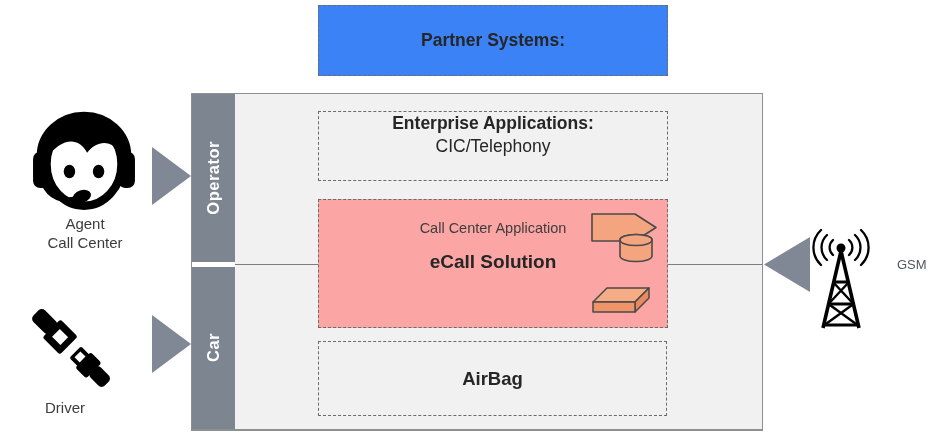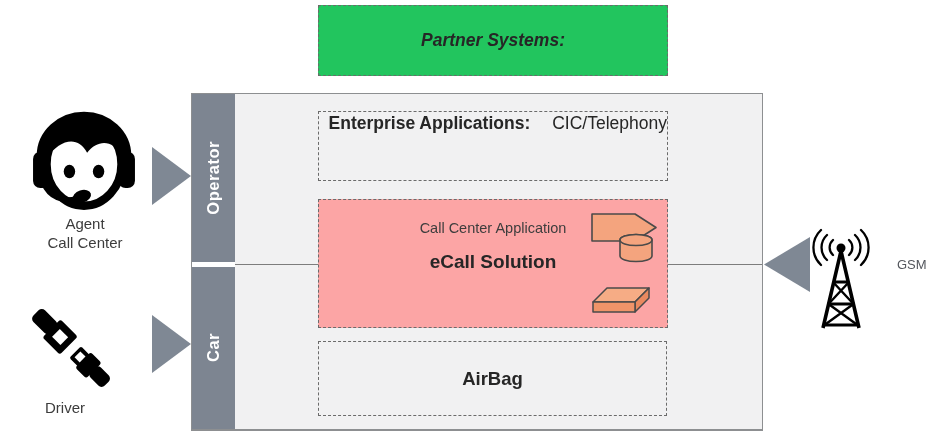--- a/index.html
+++ b/index.html
@@ -5,22 +5,22 @@
   html, body { margin: 0; padding: 0; background: #ffffff; }
   body {
     width: 950px; height: 439px; position: relative; overflow: hidden;
     font-family: "Liberation Sans", sans-serif; color: #262626;
   }
   .abs { position: absolute; }
 
   
   .dashed-box { border: 1px dashed #6b6b6b; box-sizing: border-box; text-align: center; }
   .partner-box {
-    left: 318px; top: 5px; width: 350px; height: 71px; background: #22c55e;
-    display: flex; flex-direction: column; justify-content: center; font-style: italic;
+    left: 318px; top: 5px; width: 350px; height: 71px; background: #3b82f6;
+    display: flex; flex-direction: column; justify-content: center;
   }
   .box-title  { font-weight: bold; font-size: 17.5px; line-height: 23px; color: #262626; }
   .box-sub    { font-size: 17.5px; line-height: 23px; color: #262626; }
 
   
   .panel {
     left: 191px; top: 93px; width: 572px; height: 338px;
     background: #f1f1f2; border: 1px solid #8d8f91; border-bottom-width: 2px;
     box-sizing: border-box;
   }
@@ -30,21 +30,21 @@
   .lane-operator { top: 0; height: 168px; }
   .lane-gap { left: 0; top: 168px; width: 43px; height: 5px; background: #ffffff; }
   .lane-car { top: 173px; bottom: 0; }
   .lane-label {
     color: #ffffff; font-weight: bold; font-size: 16.5px; letter-spacing: 0.5px;
     writing-mode: vertical-rl; transform: rotate(180deg); white-space: nowrap;
   }
 
   .enterprise-box {
     left: 126px; top: 17px; width: 350px; height: 70px;
-    display: flex; justify-content: flex-end; gap: 22px;
+    display: flex; flex-direction: column; justify-content: flex-start;
   }
   .airbag-box {
     left: 126px; top: 247px; width: 349px; height: 75px;
     display: flex; flex-direction: column; justify-content: center;
   }
   .airbag-box .box-title { font-size: 18.5px; }
 
   .ecall-box {
     left: 126px; top: 105px; width: 350px; height: 129px;
     background: #fca5a5; border: 1px dashed #6b6b6b; box-sizing: border-box;

